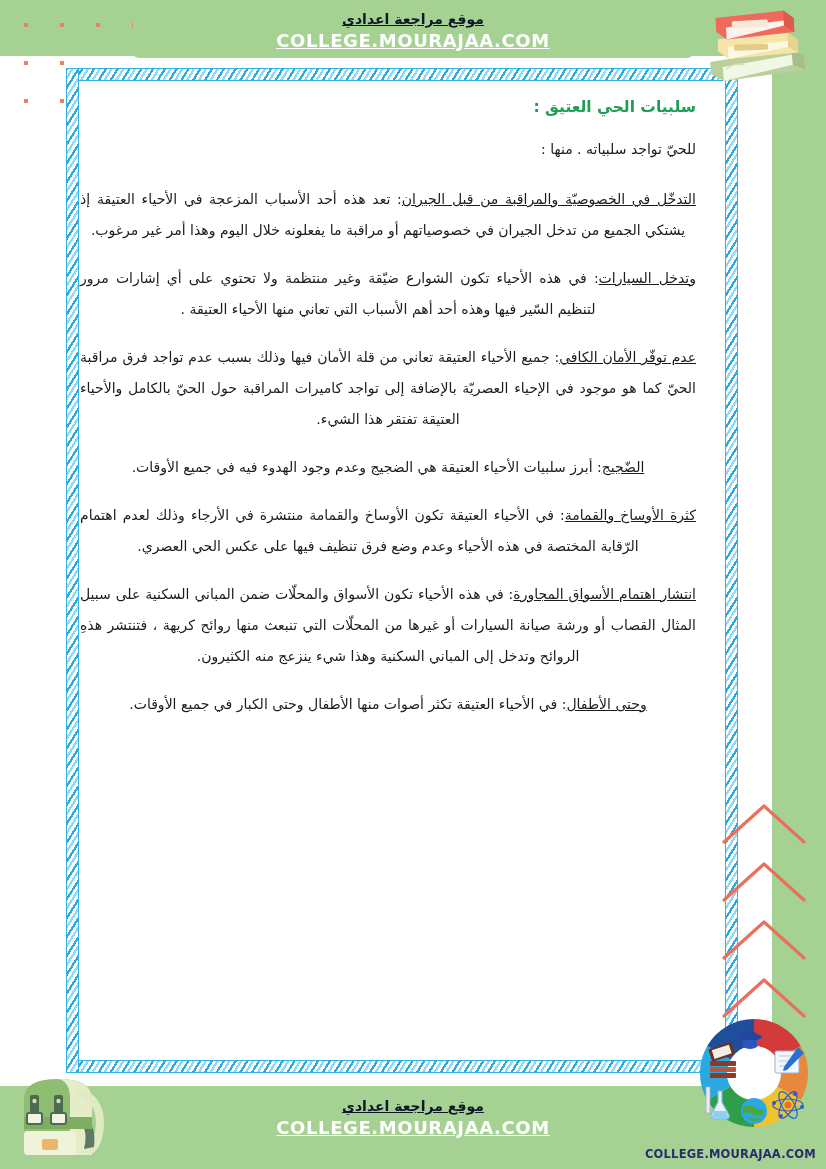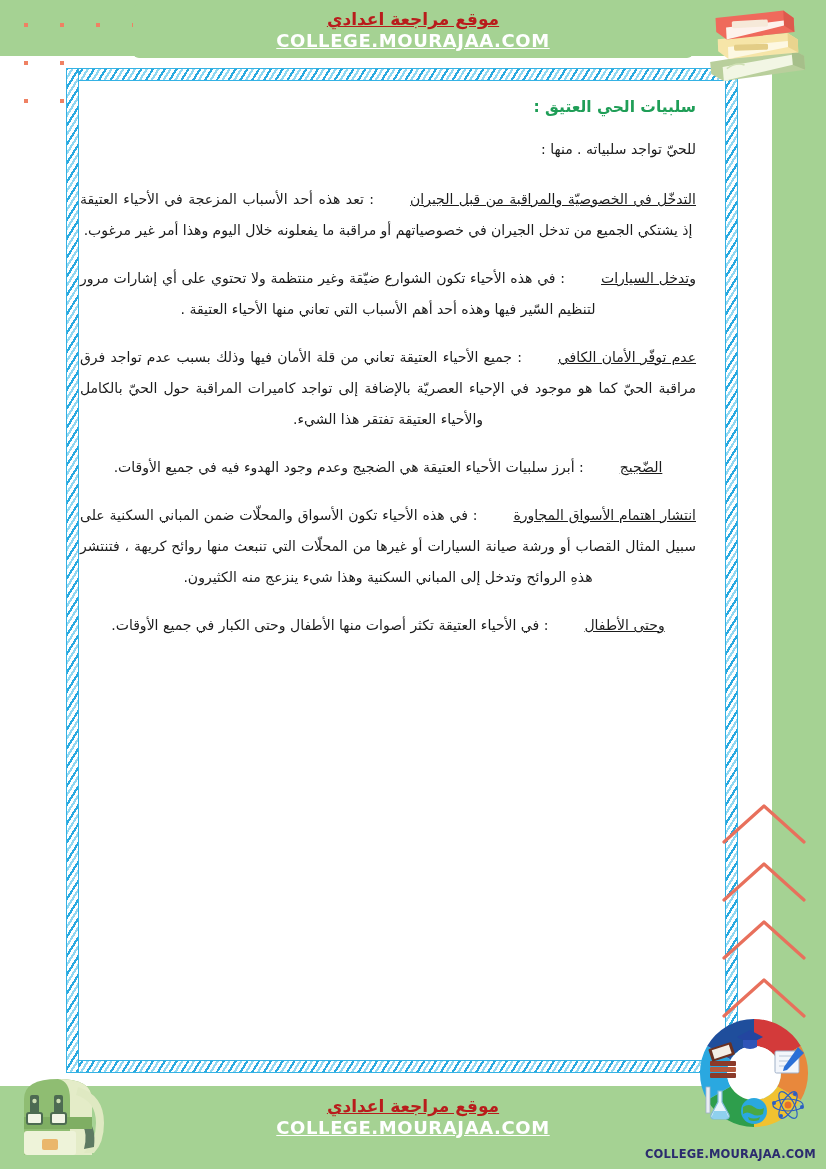--- a/index.html
+++ b/index.html
@@ -76,22 +76,22 @@
     text-align: center;
     z-index: 6;
     background: #a5d293;
     border-radius: 6px;
     padding: 4px 0 6px 0;
   }
   .ribbon.top { top: 4px; }
   .ribbon.bottom { bottom: 24px; }
 
   .ribbon .line-ar {
-    color: #b91c1c;
-    font-size: 17px;
+    color: #0f172a;
+    font-size: 14px;
     font-weight: bold;
     text-decoration: underline;
     letter-spacing: 0.3px;
     line-height: 22px;
     direction: rtl;
   }
   .ribbon .line-url {
     color: #ffffff;
     font-size: 18px;
     font-weight: bold;
@@ -154,21 +154,20 @@
   .para {
     color: #1b1b1b;
     font-size: 14px;
     line-height: 31px;
     margin: 0 0 17px 0;
     text-align: justify;
     text-align-last: center;
   }
   .para .term {
     text-decoration: underline;
-    margin-left: 36px;
   }
 
   
   .books {
     position: absolute;
     right: 10px;
     top: -2px;
     width: 120px;
     height: 86px;
     z-index: 8;
@@ -249,20 +248,23 @@
       <span class="term">التدخّل في الخصوصيّة والمراقبة من قبل الجيران</span><span>: تعد هذه أحد الأسباب المزعجة في الأحياء العتيقة إذ يشتكي الجميع من تدخل الجيران في خصوصياتهم أو مراقبة ما يفعلونه خلال اليوم وهذا أمر غير مرغوب.</span>
     </p>
     <p class="para">
       <span class="term">وتدخل السيارات</span><span>: في هذه الأحياء تكون الشوارع ضيّقة وغير منتظمة ولا تحتوي على أي إشارات مرور لتنظيم السّير فيها وهذه أحد أهم الأسباب التي تعاني منها الأحياء العتيقة .</span>
     </p>
     <p class="para">
       <span class="term">عدم توفّر الأمان الكافي</span><span>: جميع الأحياء العتيقة تعاني من قلة الأمان فيها وذلك بسبب عدم تواجد فرق مراقبة الحيّ كما هو موجود في الإحياء العصريّة بالإضافة إلى تواجد كاميرات المراقبة حول الحيّ بالكامل والأحياء العتيقة تفتقر هذا الشيء.</span>
     </p>
     <p class="para">
       <span class="term">الضّجيج</span><span>: أبرز سلبيات الأحياء العتيقة هي الضجيج وعدم وجود الهدوء فيه في جميع الأوقات.</span>
+    </p>
+    <p class="para">
+      <span class="term">كثرة الأوساخ والقمامة</span><span>: في الأحياء العتيقة تكون الأوساخ والقمامة منتشرة في الأرجاء وذلك لعدم اهتمام الرّقابة المختصة في هذه الأحياء وعدم وضع فرق تنظيف فيها على عكس الحي العصري.</span>
     </p>
     <p class="para">
       <span class="term">انتشار اهتمام الأسواق المجاورة</span><span>: في هذه الأحياء تكون الأسواق والمحلّات ضمن المباني السكنية على سبيل المثال القصاب أو ورشة صيانة السيارات أو غيرها من المحلّات التي تنبعث منها روائح كريهة ، فتنتشر هذهِ الروائح وتدخل إلى المباني السكنية وهذا شيء ينزعج منه الكثيرون.</span>
     </p>
     <p class="para">
       <span class="term">وحتى الأطفال</span><span>: في الأحياء العتيقة تكثر أصوات منها الأطفال وحتى الكبار في جميع الأوقات.</span>
     </p>
   </div>
 
   <div class="ribbon bottom">

